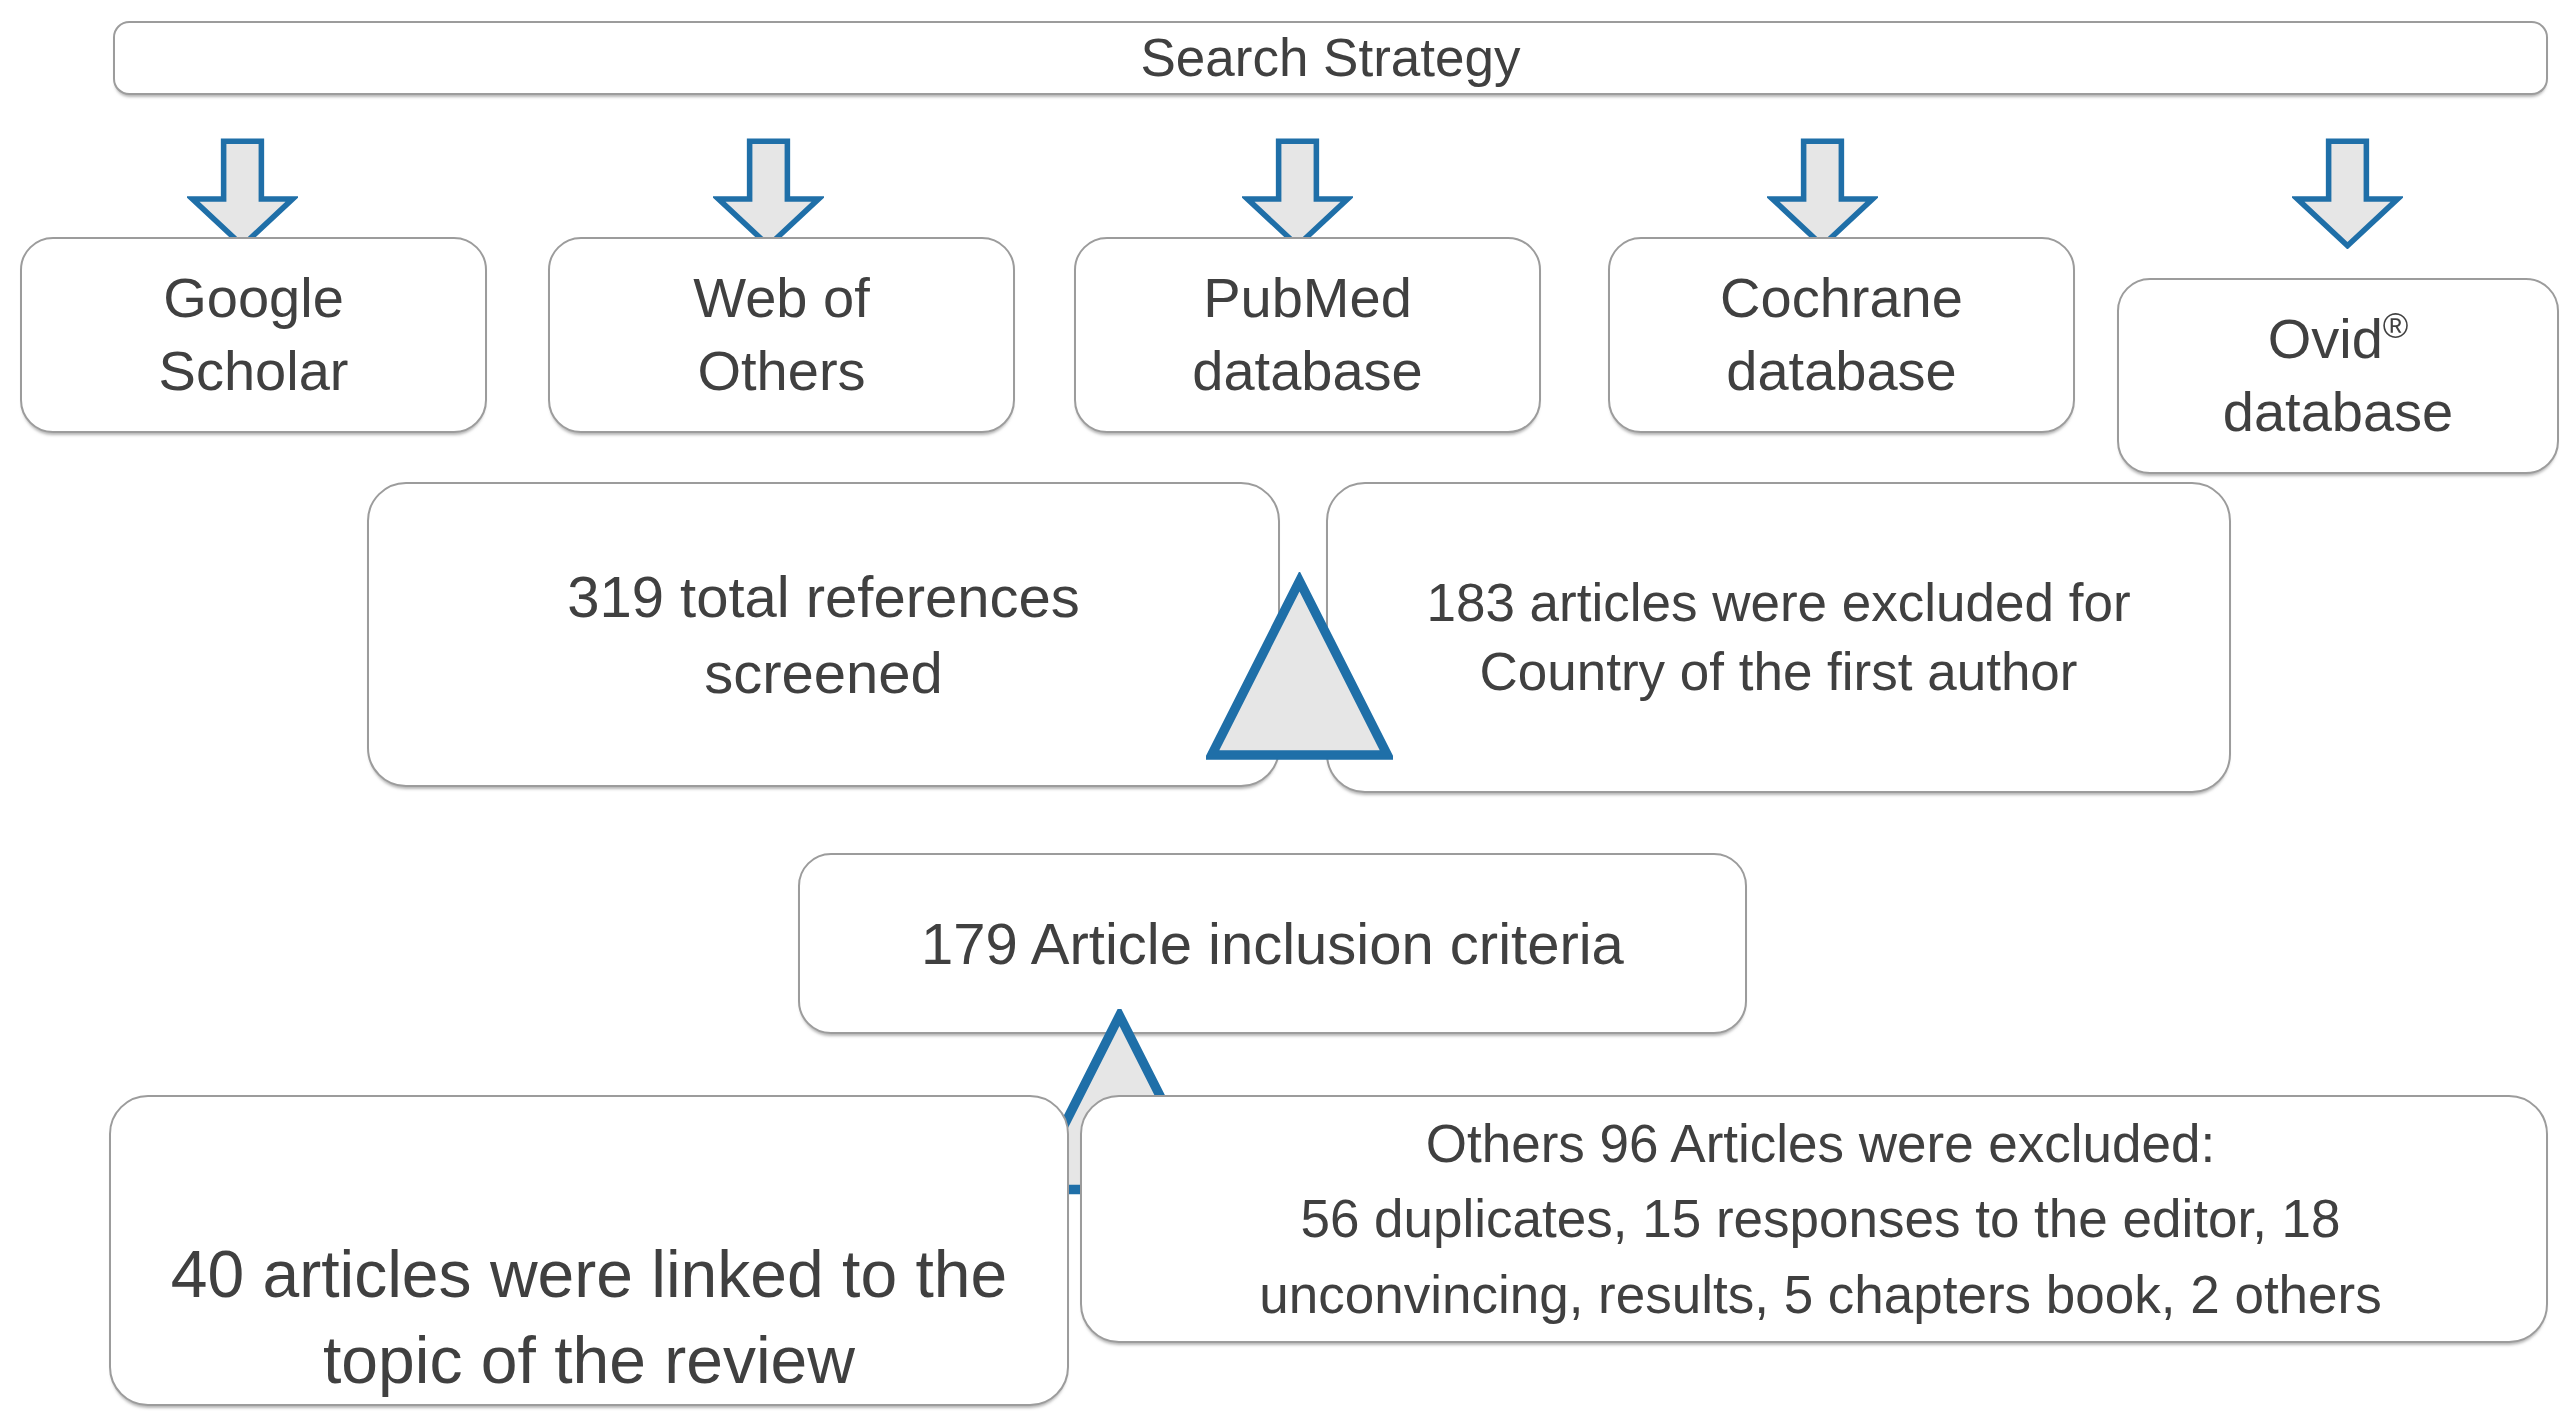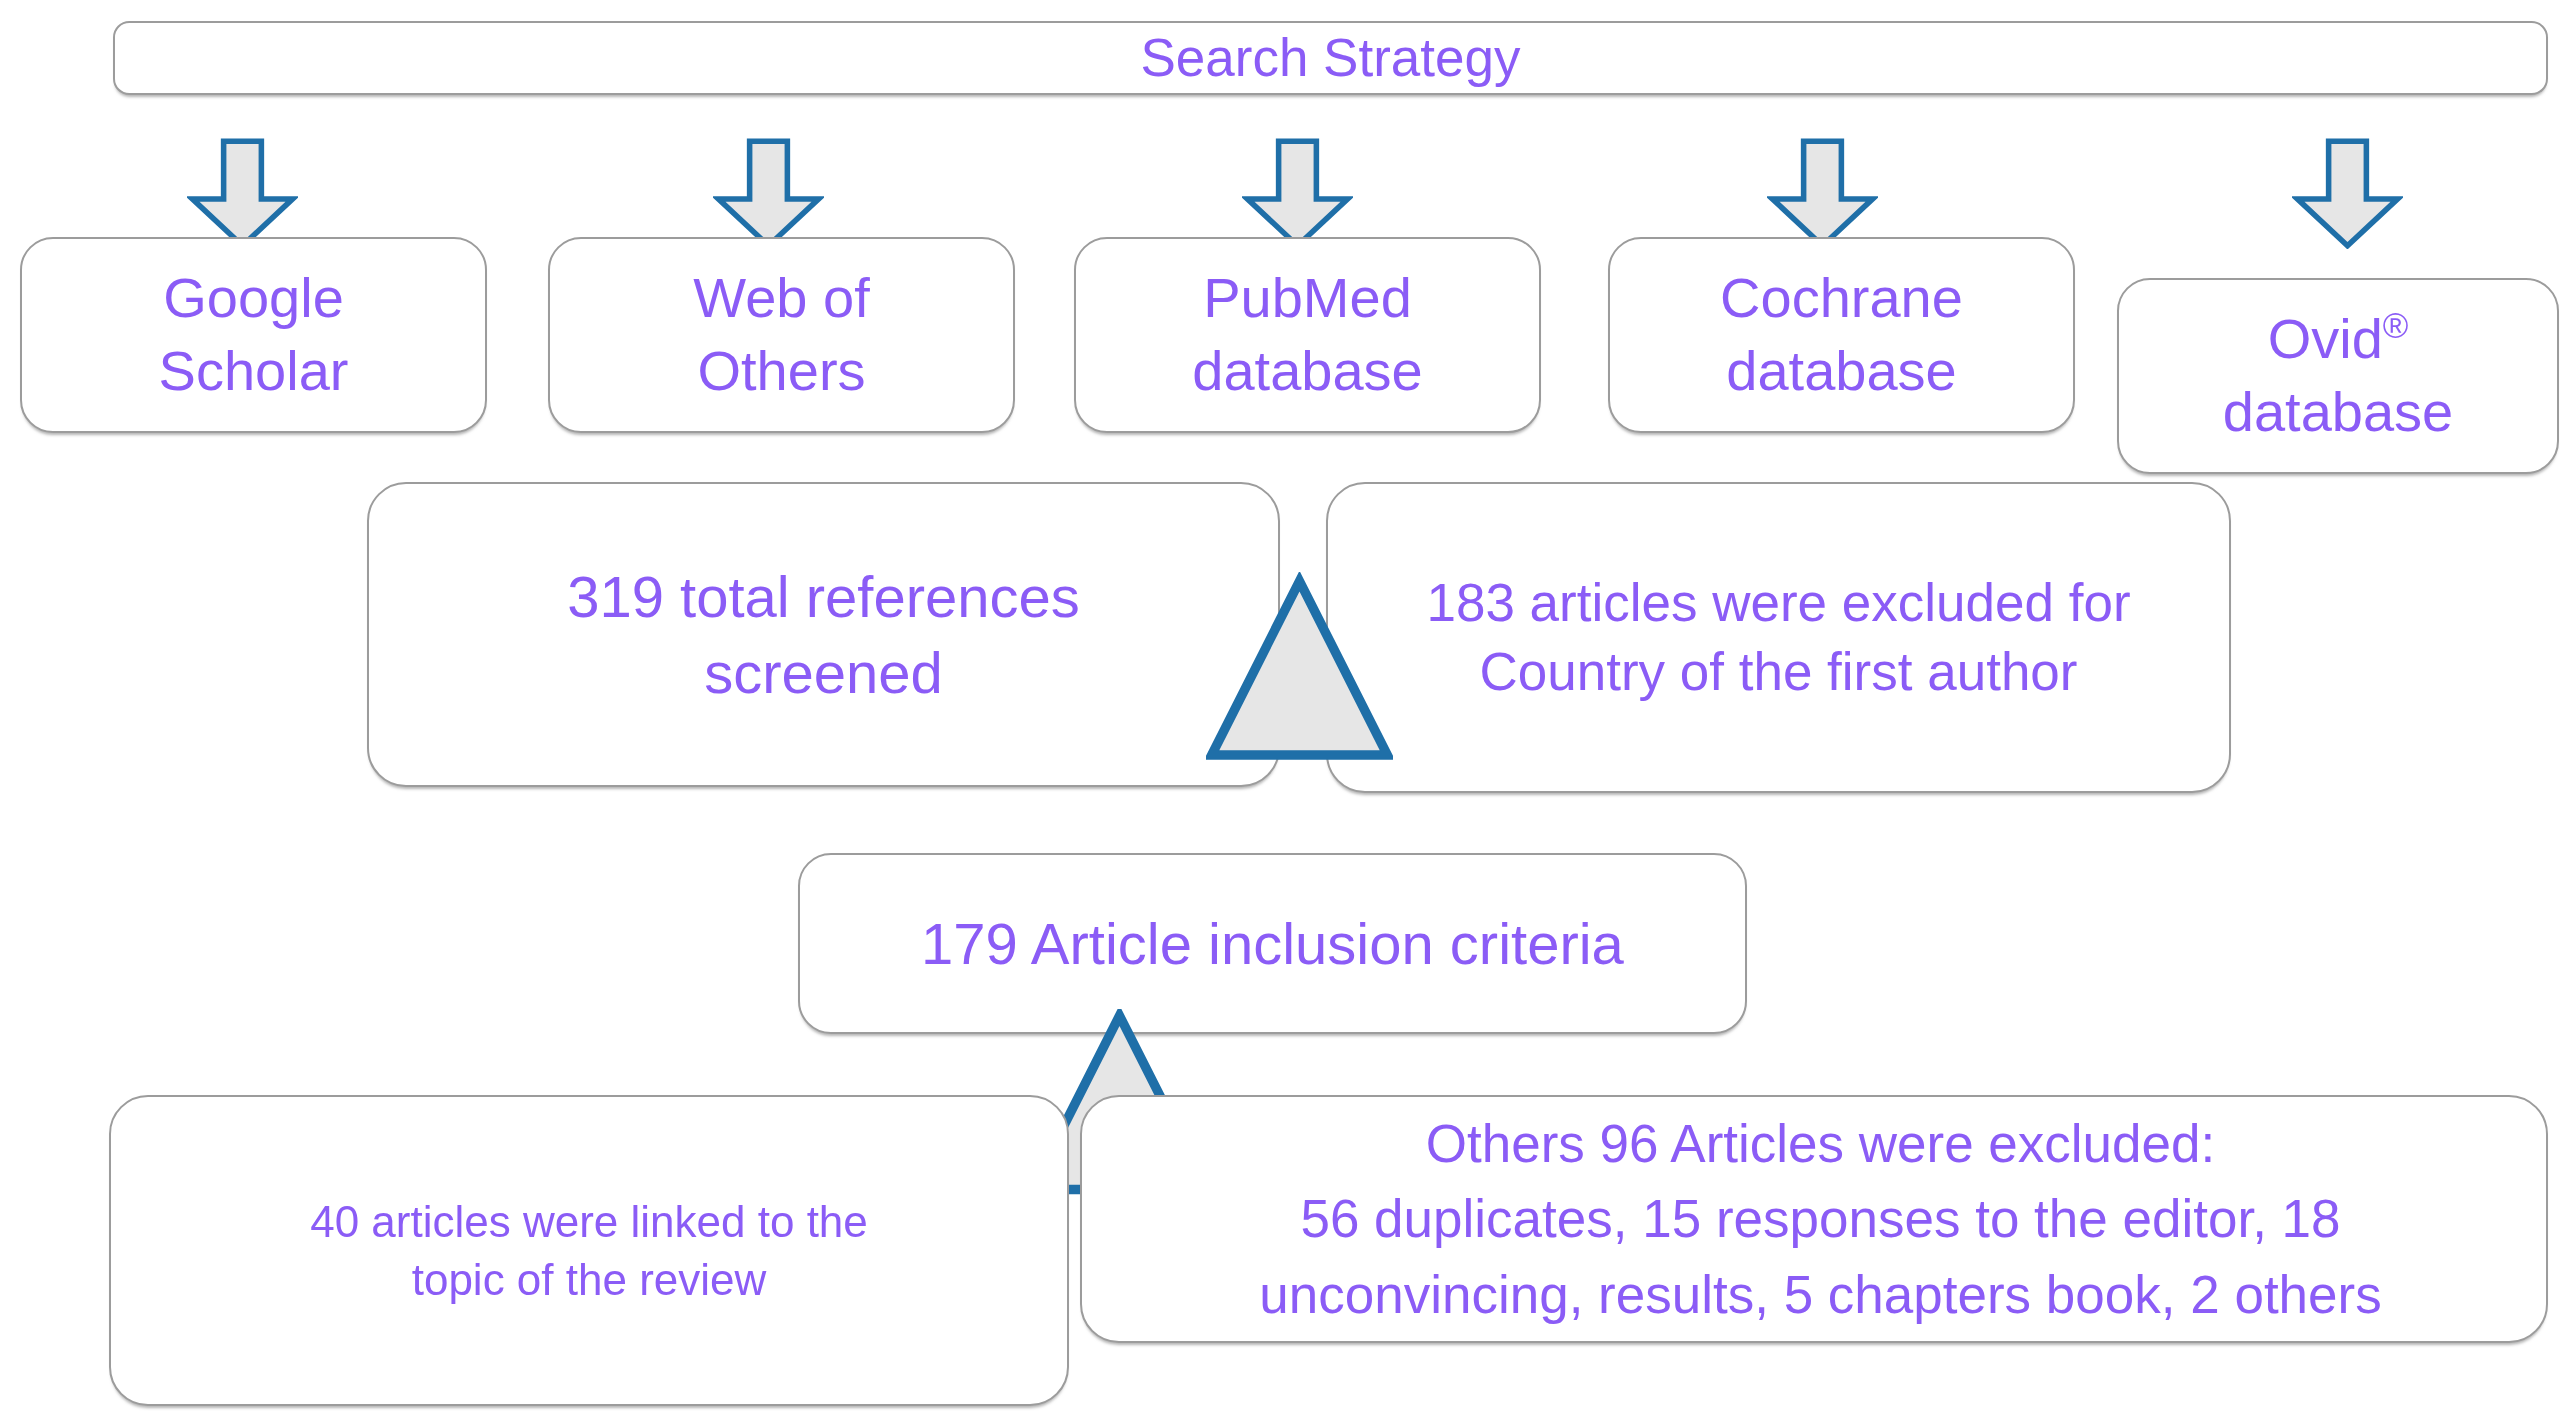--- a/index.html
+++ b/index.html
@@ -22,21 +22,21 @@
   .box {
     position: absolute;
     box-sizing: border-box;
     border: 2.2px solid #9c9c9c;
     border-radius: 34px;
     background: #ffffff;
     display: flex;
     align-items: center;
     justify-content: center;
     text-align: center;
-    color: #8b5cf6;
+    color: #404040;
     line-height: 1.30;
     padding: 0 19px;
     box-shadow: 0 3.7px 3px -2.2px rgba(120,120,120,0.55);
   }
   .box .txt {
     display: block;
     width: 100%;
     white-space: pre-line;
   }
 
@@ -103,22 +103,23 @@
     font-size: 58px;
     border-radius: 33px;
   }
 
   
   #linked-box {
     left: 109px;
     top: 1095px;
     width: 960px;
     height: 311px;
-    font-size: 44px;
-    border-radius: 39px;
+    font-size: 66px;
+    border-radius: 39px;
+    align-items: flex-end;
   }
   #others-excluded-box {
     left: 1080px;
     top: 1095px;
     width: 1468px;
     height: 248px;
     font-size: 53px;
     border-radius: 39px;
     line-height: 1.42;
     padding-left: 32px;

